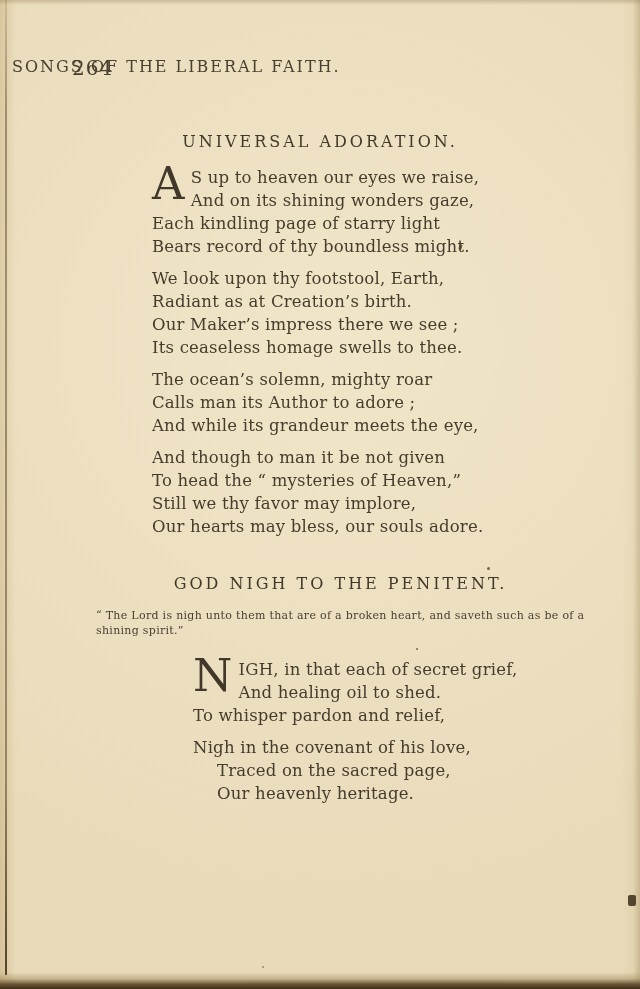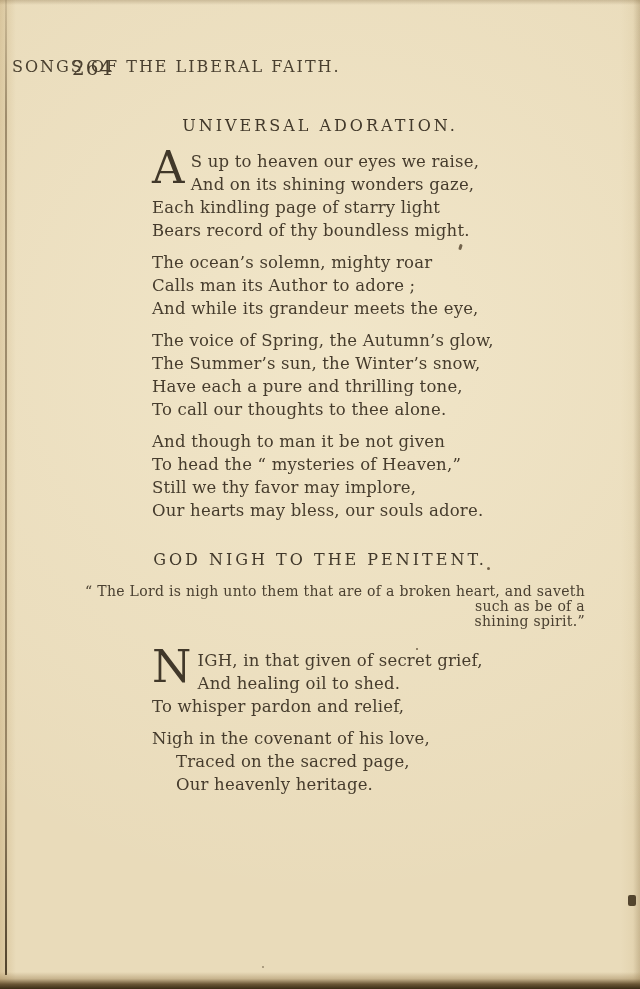--- a/index.html
+++ b/index.html
@@ -45,43 +45,43 @@
     position: absolute; left: 60px; top: -1px;
     font-size: 20px; letter-spacing: 1px; color: #4a3f2f;
   }
   .running-title {
     display: block; 
     font-size: 16px; letter-spacing: 2px;
     color: #4a4030;
   }
 
   
-  .content { position: absolute; top: 116px; left: 0; width: 100%; }
+  .content { position: absolute; top: 132px; left: 0; width: 100%; }
   .poem-title {
     margin: 0 0 15px 0; text-align: center;
     font-size: 16px; font-weight: normal; letter-spacing: 3px;
     color: #41382a;
   }
   .stanzas { margin-left: 152px; }
   .stanza { margin-bottom: 9px; }
   .line { font-size: 16.5px; line-height: 23px; letter-spacing: 0.2px; white-space: nowrap; }
   .drop-cap {
     float: left;
     font-size: 45px; line-height: 34px; height: 44px;
     margin: 1px 6px 0 0;
     color: #41382a;
   }
   .ind       { margin-left: 24px; }
   .ind-deep  { margin-left: 48px; }
   .outdent   { margin-left: -8px; }
 
-  .poem-2 { margin-top: 28px; }
+  .poem-2 { margin-top: 36px; padding-left: 41px; }
   .epigraph {
-    margin: 10px 55px 0 55px; text-align: right;
-    font-size: 14px; line-height: 15px; letter-spacing: 0.3px;
+    margin: 10px 55px 0 55px; text-align: left;
+    font-size: 11px; line-height: 15px; letter-spacing: 0.3px;
     color: #4a4031;
   }
   .poem-2 .stanzas { margin-top: 20px; }
 
   
   .speck { position: absolute; background: rgba(74,58,36,0.75); }
   .speck-comma  { left: 459px; top: 244px; width: 3px; height: 6px; border-radius: 2px; transform: rotate(18deg); }
   .speck-dot-1  { left: 487px; top: 567px; width: 3px; height: 3px; border-radius: 50%; }
   .speck-dot-2  { left: 416px; top: 648px; width: 2px; height: 2px; border-radius: 50%; }
   .speck-edge   { left: 628px; top: 895px; width: 8px; height: 11px; border-radius: 2px; background: rgba(58,44,24,0.85); }
@@ -108,54 +108,54 @@
       <h2 class="poem-title">UNIVERSAL ADORATION.</h2>
       <div class="stanzas">
 
         <div class="stanza">
           <div class="line has-cap"><span class="drop-cap">A</span><span class="line-text">S up to heaven our eyes we raise,</span></div>
           <div class="line">And on its shining wonders gaze,</div>
           <div class="line">Each kindling page of starry light</div>
           <div class="line">Bears record of thy boundless might.</div>
         </div>
 
+        <div class="stanza">
+          <div class="line">We look upon thy footstool, Earth,</div>
+          <div class="line">Radiant as at Creation’s birth.</div>
+          <div class="line">Our Maker’s impress there we see ;</div>
+          <div class="line">Its ceaseless homage swells to thee.</div>
+        </div>
 
         <div class="stanza">
           <div class="line">The ocean’s solemn, mighty roar</div>
           <div class="line">Calls man its Author to adore ;</div>
           <div class="line">And while its grandeur meets the eye,</div>
         </div>
 
-        <div class="stanza">
-          <div class="line">The voice of Spring, the Autumn’s glow,</div>
-          <div class="line">The Summer’s sun, the Winter’s snow,</div>
-          <div class="line">Have each a pure and thrilling tone,</div>
-          <div class="line">To call our thoughts to thee alone.</div>
-        </div>
 
         <div class="stanza">
           <div class="line">And though to man it be not given</div>
           <div class="line">To head the “ mysteries of Heaven,”</div>
           <div class="line">Still we thy favor may implore,</div>
           <div class="line">Our hearts may bless, our souls adore.</div>
         </div>
 
       </div>
     </section>
 
     <section class="poem poem-2">
       <h2 class="poem-title">GOD NIGH TO THE PENITENT.</h2>
       <div class="epigraph">
         <div class="epigraph-line">“ The Lord is nigh unto them that are of a broken heart, and saveth such as be of a</div>
         <div class="epigraph-line">shining spirit.”</div>
       </div>
       <div class="stanzas">
 
         <div class="stanza">
-          <div class="line has-cap"><span class="drop-cap">N</span><span class="line-text">IGH, in that given of secret grief,</span></div>
+          <div class="line has-cap"><span class="drop-cap">N</span><span class="line-text">IGH, in that each of secret grief,</span></div>
           <div class="line ind">And healing oil to shed.</div>
           <div class="line">To whisper pardon and relief,</div>
         </div>
 
         <div class="stanza">
           <div class="line">Nigh in the covenant of his love,</div>
           <div class="line ind">Traced on the sacred page,</div>
           <div class="line ind">Our heavenly heritage.</div>
         </div>
 

